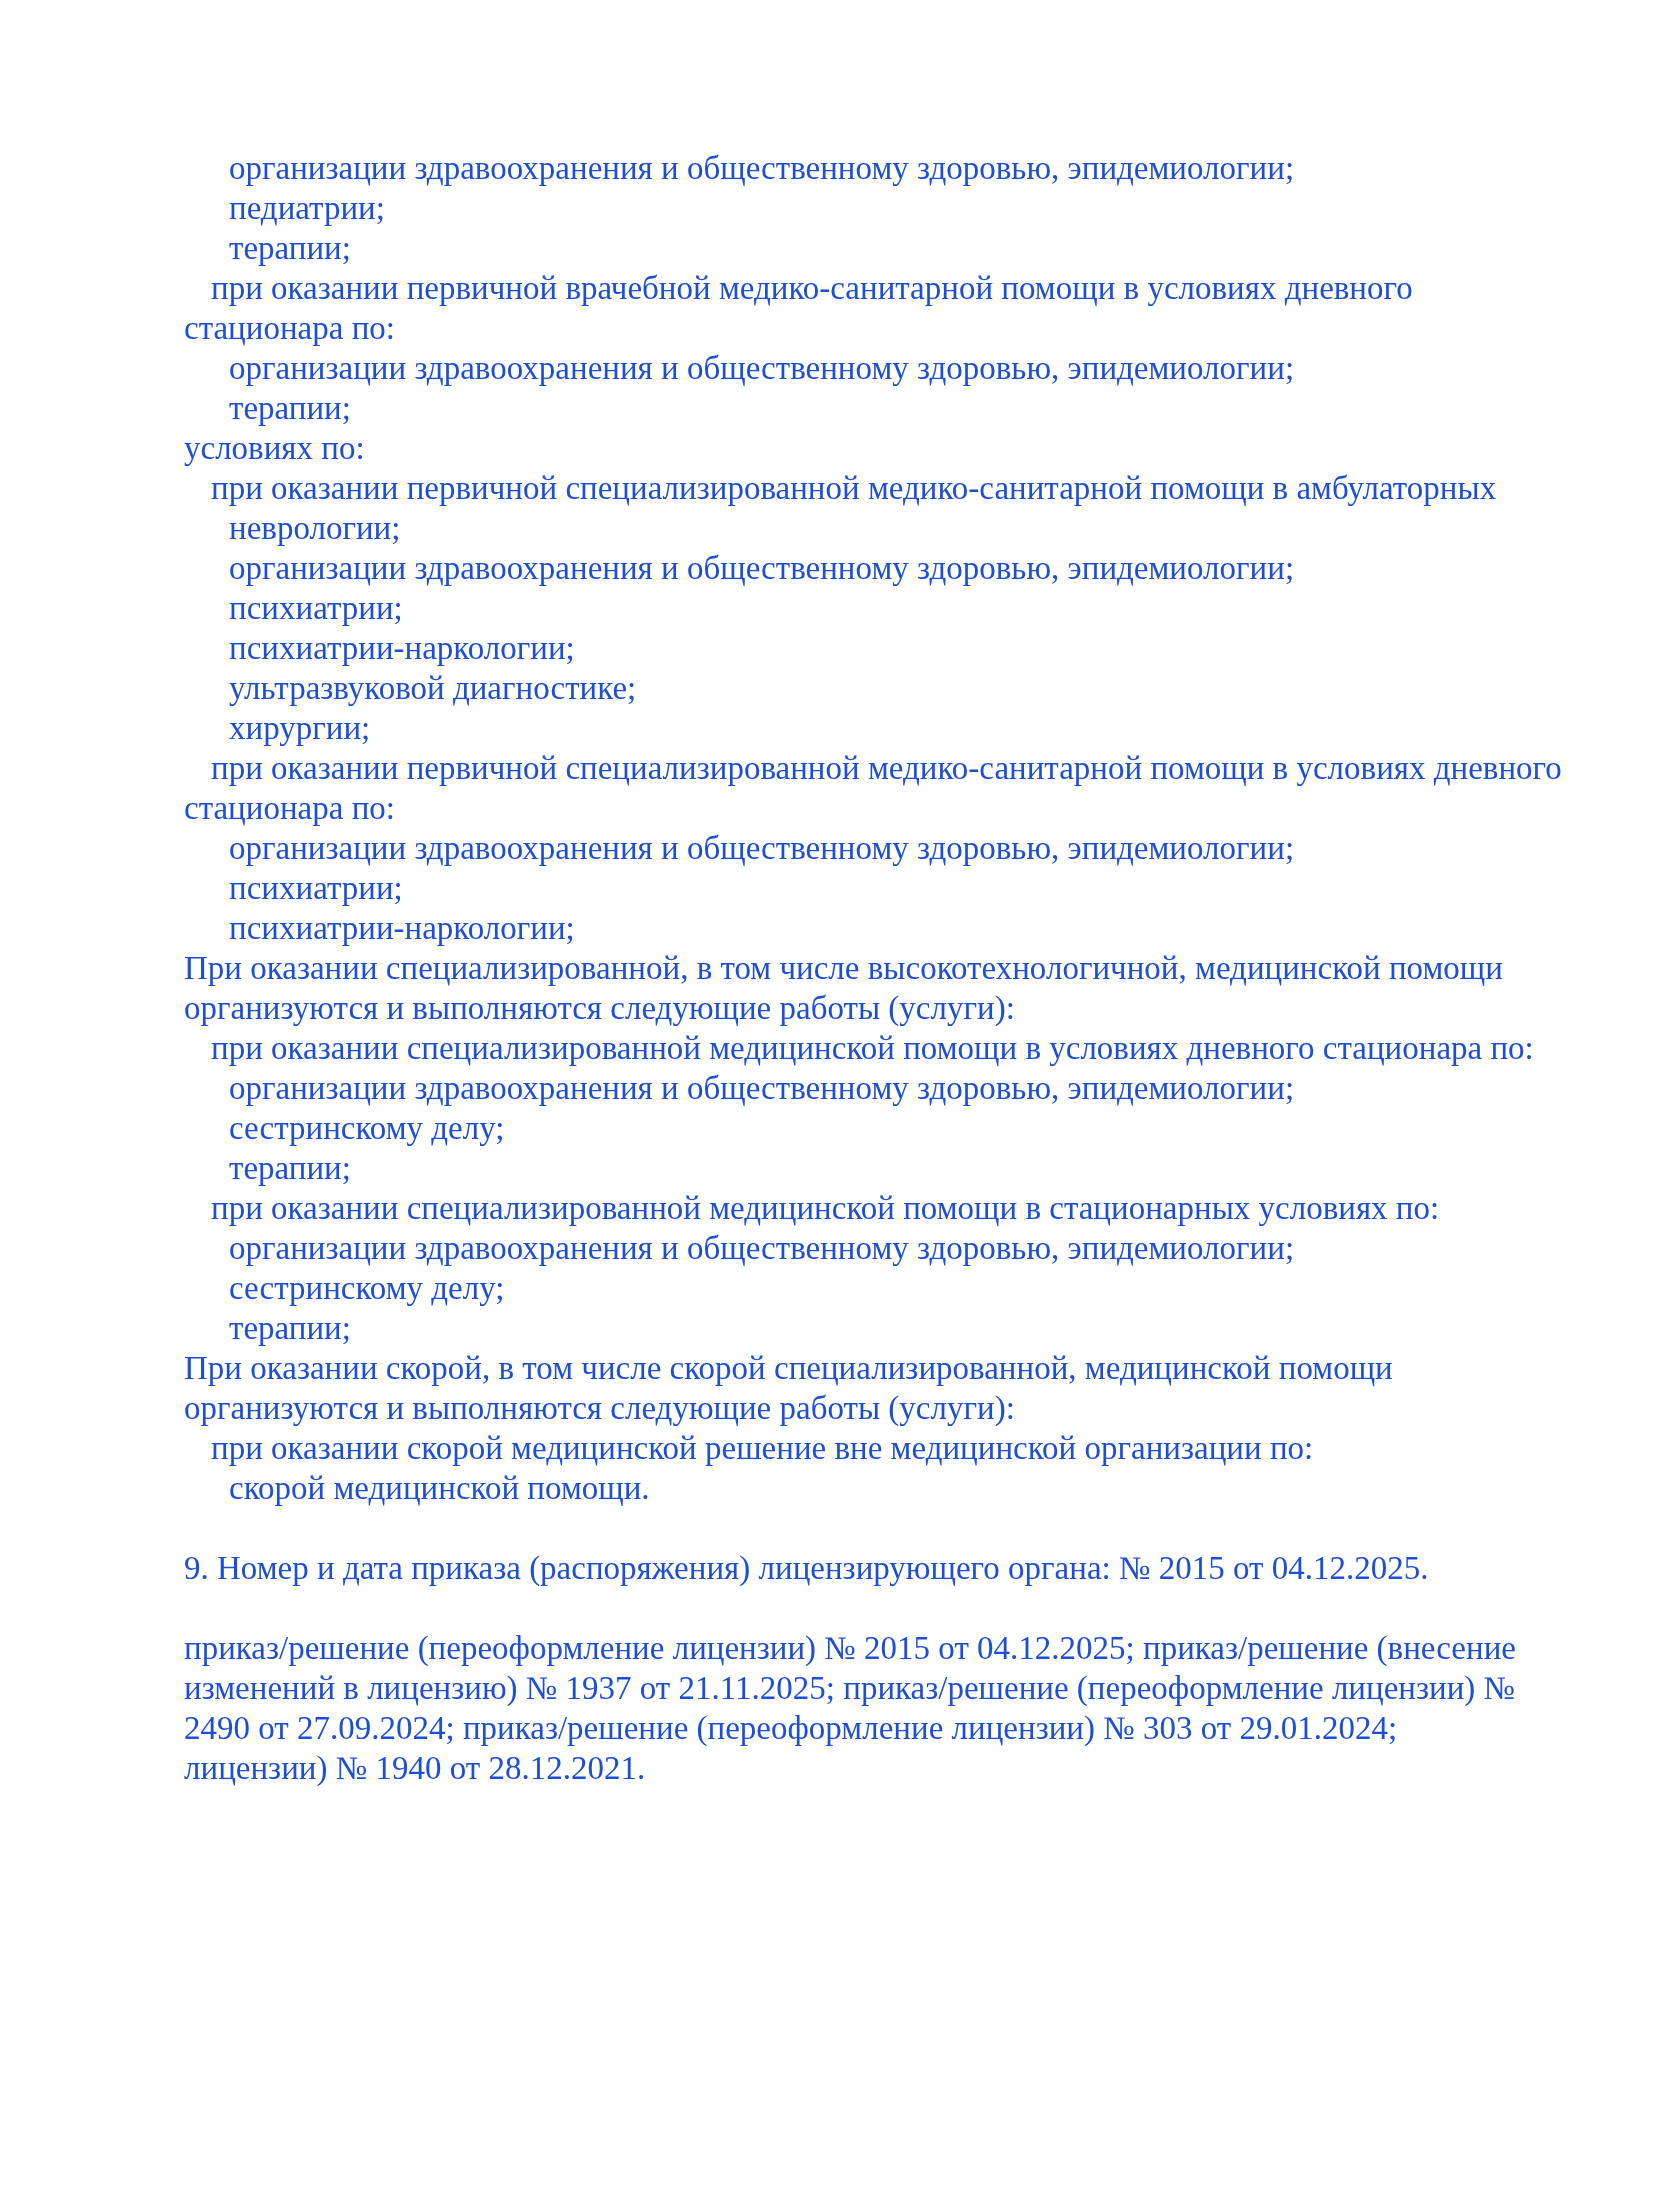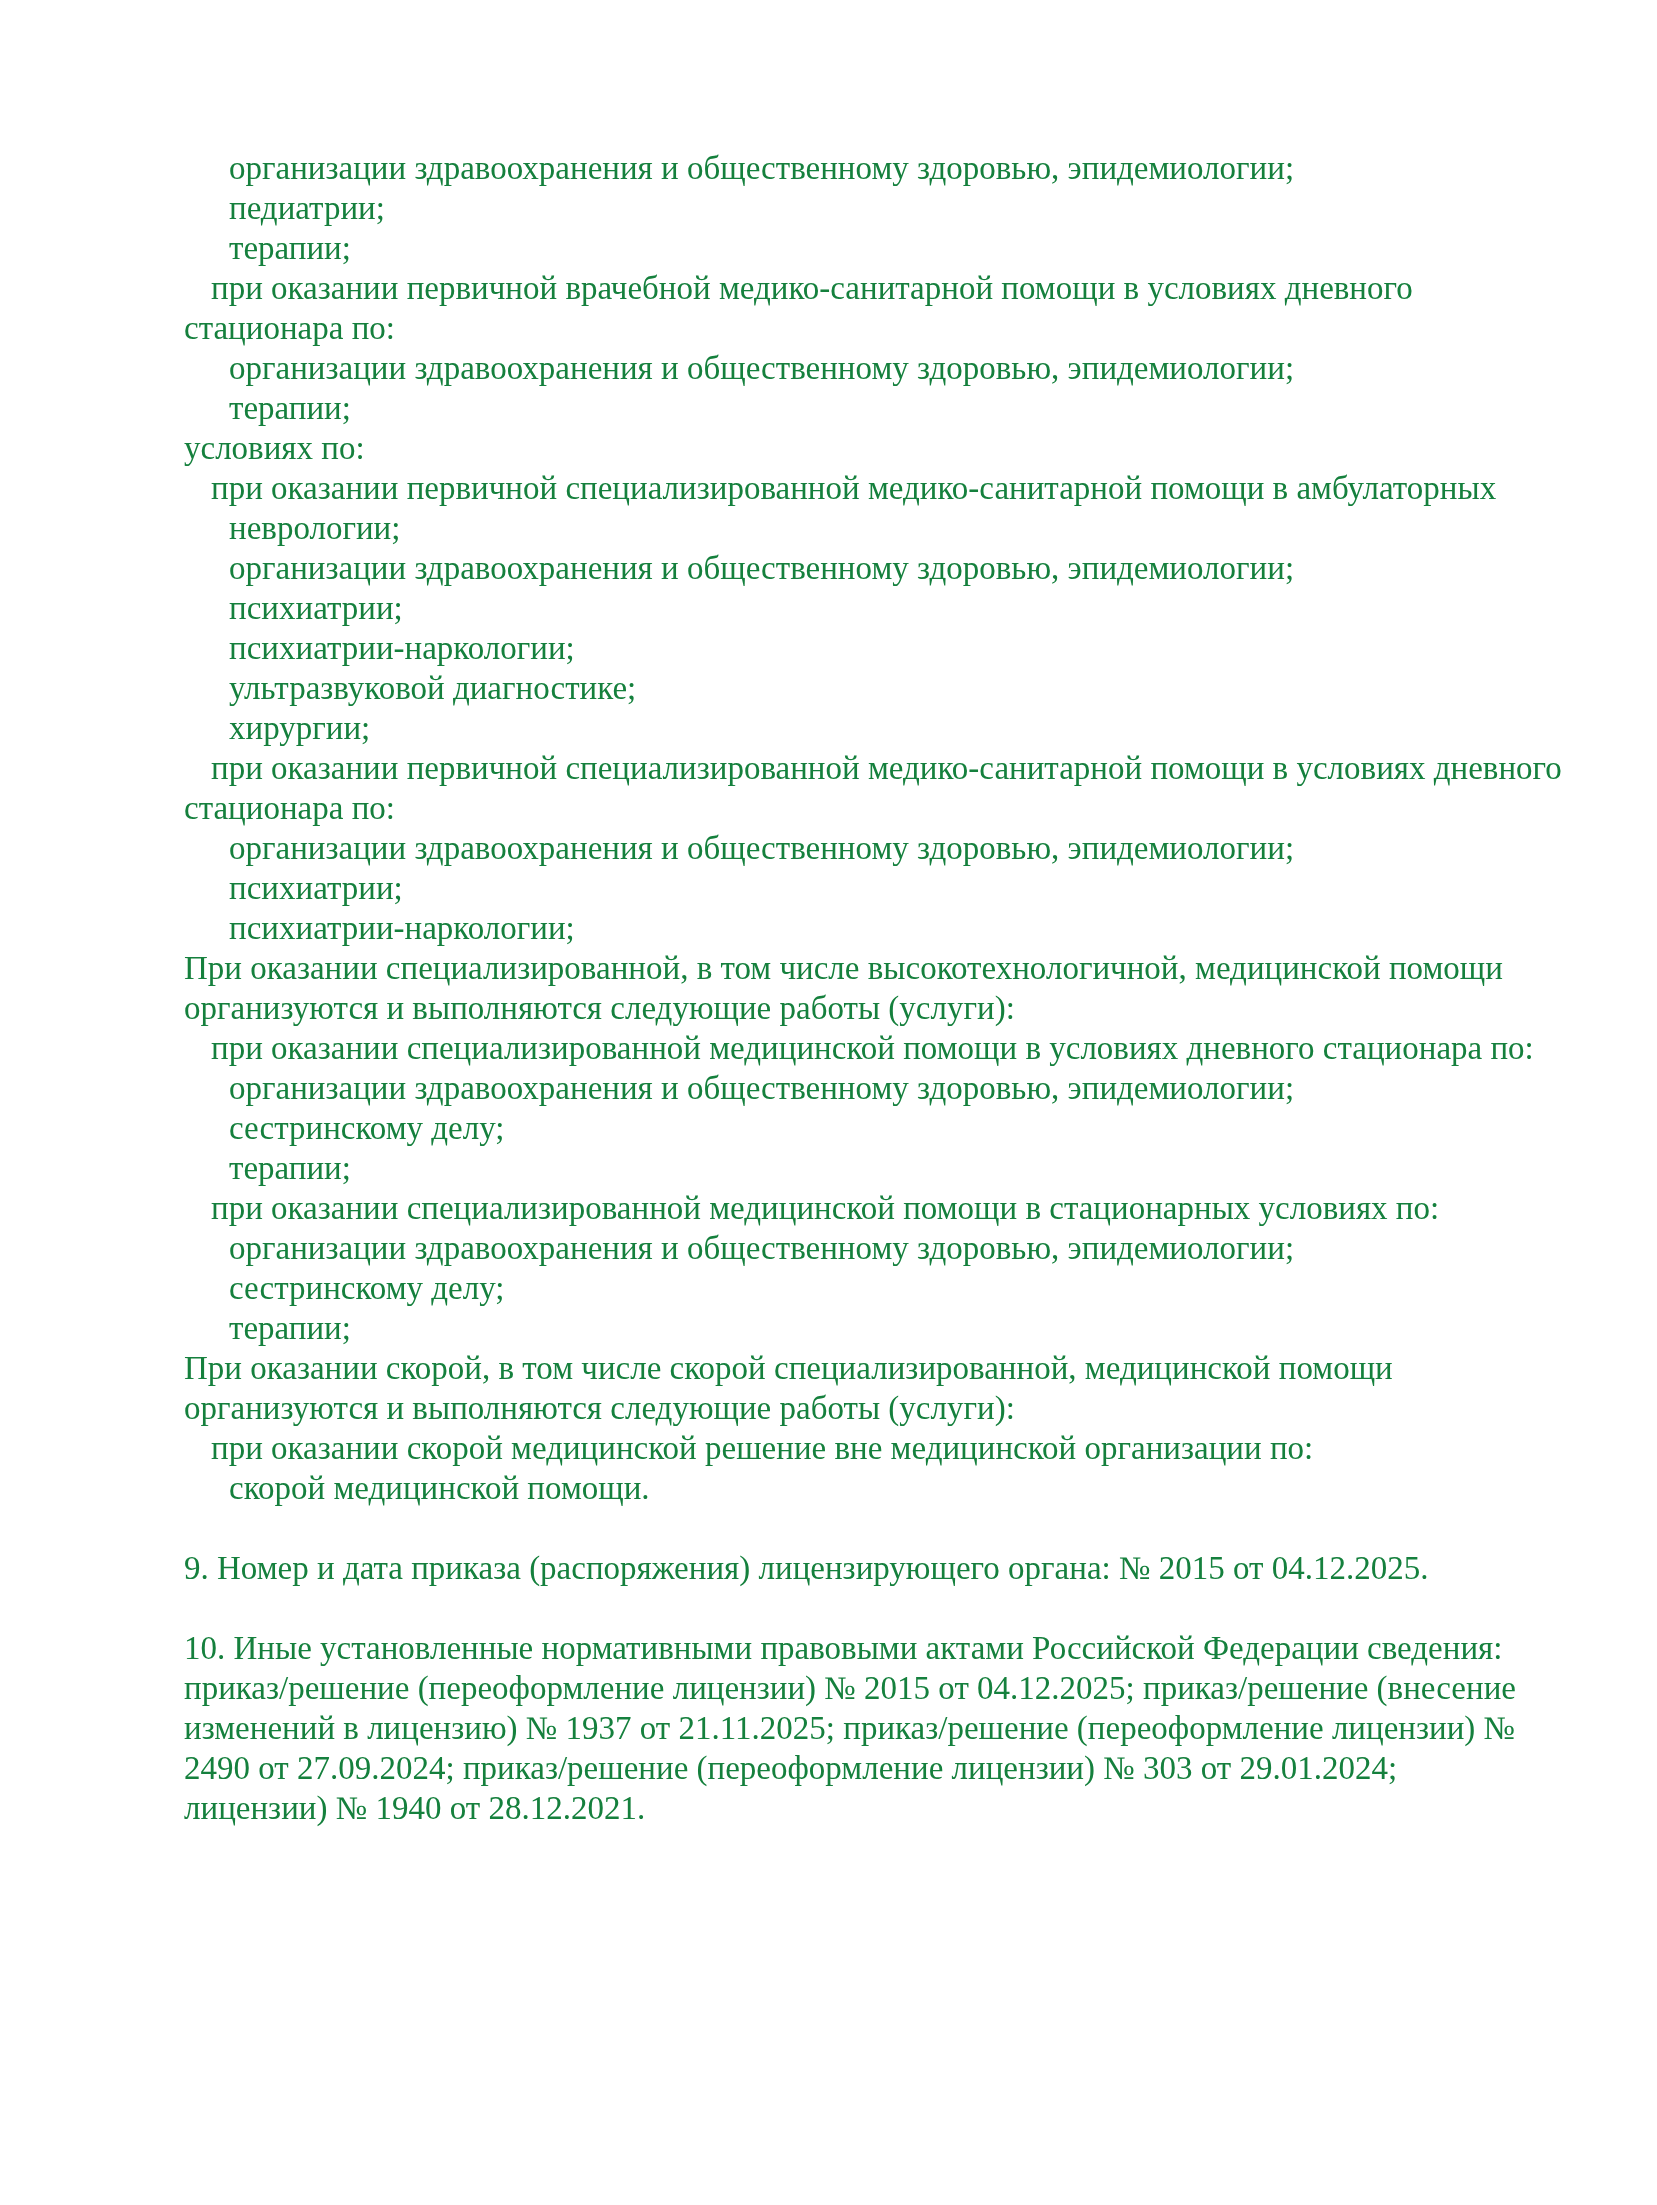--- a/index.html
+++ b/index.html
@@ -18,21 +18,21 @@
     position: absolute;
     left: 184px;
     top: 148px;
     color: #000000;
   }
   .line {
     height: 40px;
     line-height: 40px;
     font-size: 33px;
     white-space: nowrap;
-    color: #15803d;
+    color: #1d4ed8;
   }
   .indent-0 { padding-left: 0; }
   .indent-1 { padding-left: 27px; }
   .indent-2 { padding-left: 45px; }
   .blank { height: 40px; }
 </style>
 </head>
 <body>
 
 <div class="page">
@@ -67,20 +67,19 @@
       <div class="line indent-2">организации здравоохранения и общественному здоровью, эпидемиологии;</div>
       <div class="line indent-2">сестринскому делу;</div>
       <div class="line indent-2">терапии;</div>
       <div class="line indent-0">При оказании скорой, в том числе скорой специализированной, медицинской помощи</div>
       <div class="line indent-0">организуются и выполняются следующие работы (услуги):</div>
       <div class="line indent-1">при оказании скорой медицинской решение вне медицинской организации по:</div>
       <div class="line indent-2">скорой медицинской помощи.</div>
       <div class="line indent-0 blank"></div>
       <div class="line indent-0">9. Номер и дата приказа (распоряжения) лицензирующего органа: № 2015 от 04.12.2025.</div>
       <div class="line indent-0 blank"></div>
-      <div class="line indent-0">10. Иные установленные нормативными правовыми актами Российской Федерации сведения:</div>
       <div class="line indent-0">приказ/решение (переоформление лицензии) № 2015 от 04.12.2025; приказ/решение (внесение</div>
       <div class="line indent-0">изменений в лицензию) № 1937 от 21.11.2025; приказ/решение (переоформление лицензии) №</div>
       <div class="line indent-0">2490 от 27.09.2024; приказ/решение (переоформление лицензии) № 303 от 29.01.2024;</div>
       <div class="line indent-0">лицензии) № 1940 от 28.12.2021.</div>
     </div>
 </div>
 
 
 </body></html>

